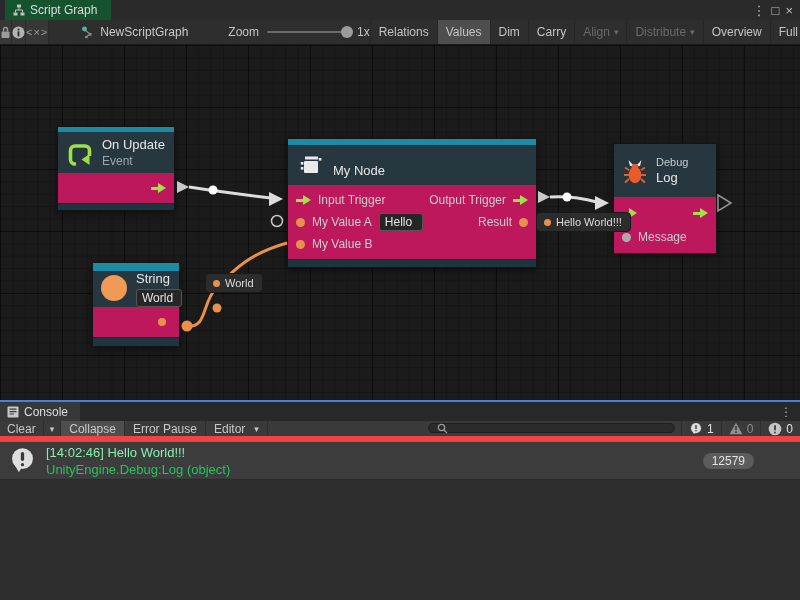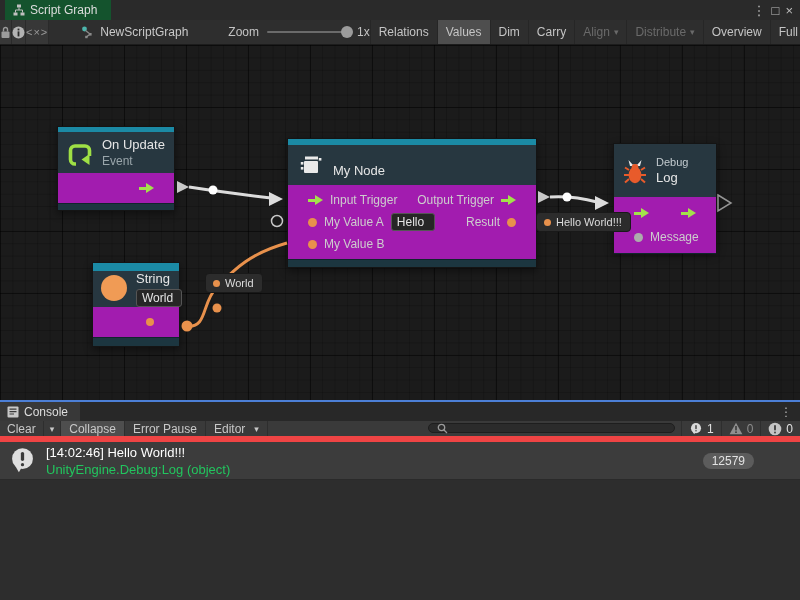--- a/index.html
+++ b/index.html
@@ -36,21 +36,21 @@
     background-size: 62px 62px, 62px 62px, 12.4px 12.4px, 12.4px 12.4px;
   }
   .wires { position:absolute; left:0; top:0; z-index:5; pointer-events:none; }
 
   .node { position:absolute; z-index:3; background:#3D3D3D; border:1px solid #141414; box-shadow:0 3px 8px rgba(0,0,0,0.45); display:flex; flex-direction:column; }
   .node-strip { height:8px; background:#1B8AA5; }
   .node-head { background:#273740; padding:7px 10px; display:flex; align-items:flex-end; gap:9px; }
   .node-title { font-size:13px; color:#E6E6E6; }
   .node-sub { font-size:12px; color:#9AA6AB; margin-top:2px; }
   .node-kind { font-size:11px; color:#C3CBCF; margin-bottom:2px; }
-  .node-ports { flex:1; background:#a21caf; padding:4px 12px; }
+  .node-ports { flex:1; background:#be185d; padding:4px 0; }
   .prow { height:22px; display:flex; align-items:center; padding:0 8px; gap:7px; font-size:12px; color:#CDCDCD; }
   .prow .spacer { flex:1; }
   .node-foot { height:10px; background:#1C3640; border-top:1px solid #11252D; }
 
   .flow-arrow { position:relative; width:15px; height:10px; flex:0 0 auto; }
   .flow-arrow::before { content:''; position:absolute; left:0; top:3.5px; width:7px; height:3.5px; background:#A3E14B; }
   .flow-arrow::after { content:''; position:absolute; left:7px; top:0; border-left:8px solid #A3E14B; border-top:5px solid transparent; border-bottom:5px solid transparent; }
   .pdot { width:9px; height:9px; border-radius:50%; background:#E8914C; flex:0 0 auto; }
   .pdot.gray { background:#ACACAC; }
   .pdot.sm { width:8px; height:8px; }
@@ -72,21 +72,21 @@
   .cbtn.toggled { background:#4E4E4E; }
   .clear-split { display:flex; align-items:stretch; border-right:1px solid #2E2E2E; }
   .clear-main { display:flex; align-items:center; padding:0 7px; }
   .clear-caret { display:flex; align-items:center; padding:0 6px; border-left:1px solid #2E2E2E; font-size:9px; }
   .csearch { flex:1; display:flex; align-items:center; margin:2px 6px 3px 160px; background:#2B2B2B; border:1px solid #1E1E1E; border-radius:8px; padding:0 8px; gap:5px; }
   .csearch input { flex:1; background:transparent; border:none; outline:none; color:#DDD; font-size:11px; font-family:"Liberation Sans",sans-serif; }
   .counter { display:flex; align-items:center; gap:4px; padding:0 7px; border-left:1px solid #2E2E2E; font-size:12px; }
   .counter .cnt { color:#E0E0E0; } .counter.off .cnt { color:#8C8C8C; }
   .clog { height:38px; background:#3C3C3C; display:flex; align-items:center; padding:0 10px 0 8px; gap:9px; border-bottom:1px solid #2A2A2A; }
   .clog-text { display:flex; flex-direction:column; line-height:17px; }
-  .clog-l1 { font-size:13px; color:#ffffff; }
+  .clog-l1 { font-size:13px; color:#86efac; }
   .clog-l2 { font-size:13px; color:#22c55e; }
   .clog-badge { margin-left:auto; margin-right:36px; background:#5C5C5C; border-radius:9px; padding:1px 9px; font-size:12px; color:#E2E2E2; }
   .cfill { flex:1; background:#2D2D2D; }
 </style>
 </head>
 <body>
 
 <div class="titlebar">
   <div class="win-tab">
     <svg width="12" height="12" viewBox="0 0 12 12">

